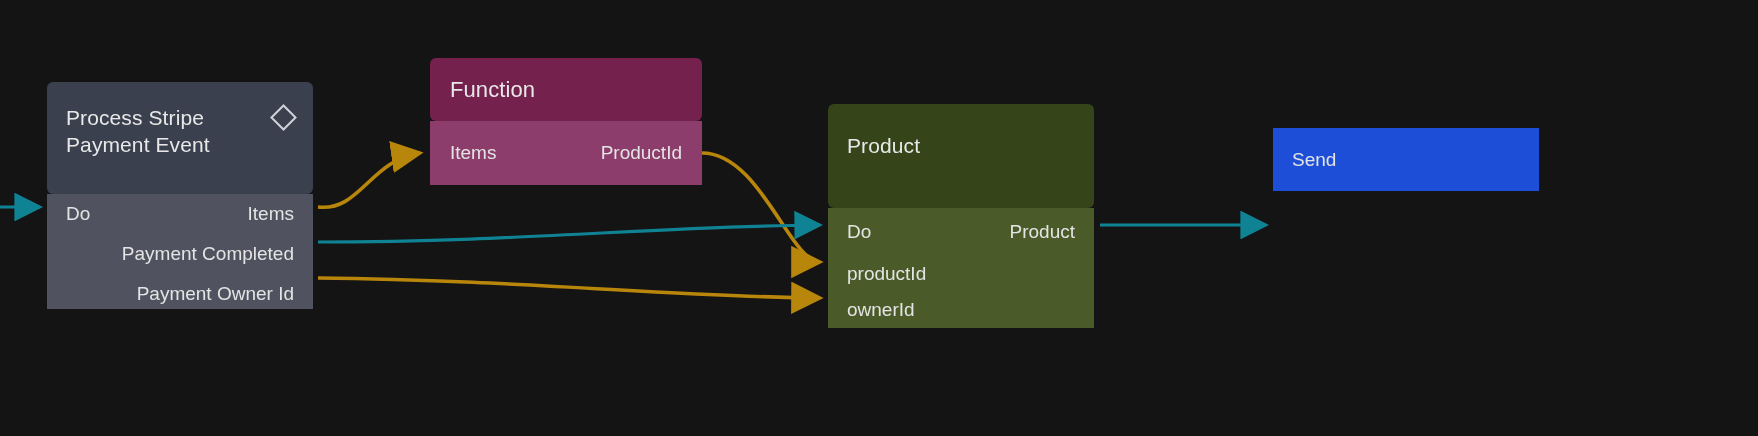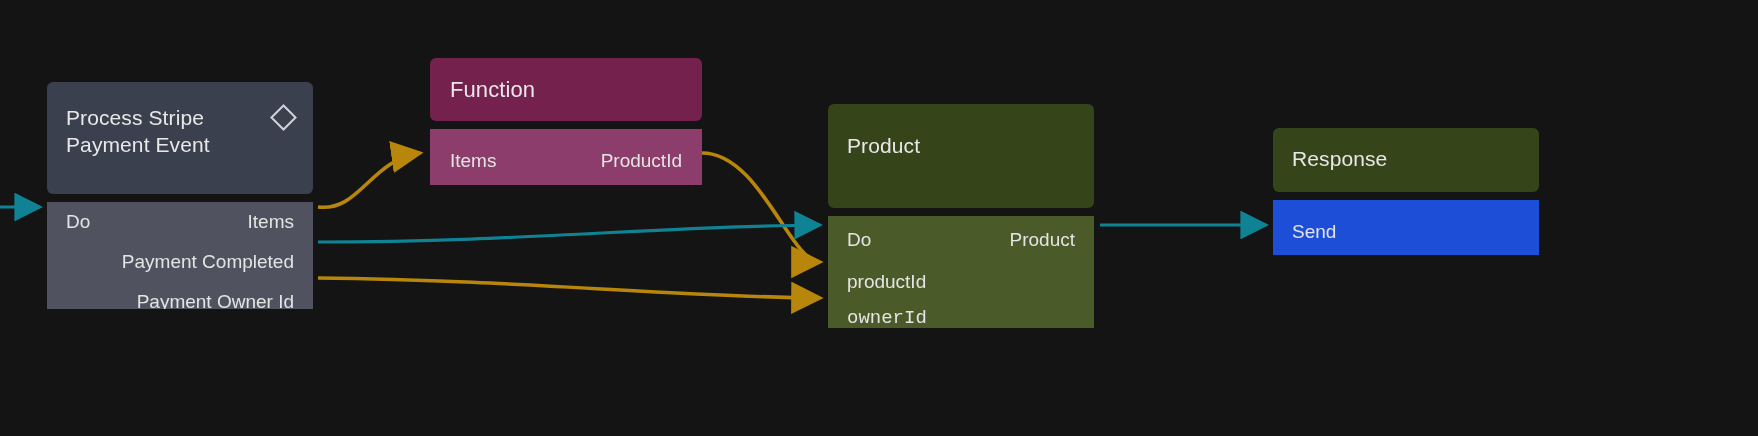--- a/index.html
+++ b/index.html
@@ -42,21 +42,20 @@
     letter-spacing: 0.1px;
   }
   .node-subtitle {
     font-size: 21px;
     line-height: 27px;
     letter-spacing: 0.1px;
   }
   .node-body {
     box-sizing: border-box;
     position: relative;
-    margin-top: 8px;
   }
   .port-row {
     position: relative;
     display: flex;
     align-items: center;
     justify-content: space-between;
     height: 40px;
   }
   .port-label {
     color: #e4e4e4;
@@ -206,30 +205,27 @@
     <div class="node-body">
       <div class="port-row" style="height:48px;">
         <span class="port-label">Do</span>
         <span class="spacer"></span>
         <span class="port-label">Product</span>
 
       </div>
       <div class="port-row" style="height:36px;">
         <span class="port-label">productId</span>
       </div>
-      <div class="port-row" style="height:36px;font-family:Liberation Mono, monospace;">
+      <div class="port-row" style="height:36px;">
         <span class="port-label">ownerId</span>
       </div>
     </div>
   </div>
 
   <div class="node" id="node-response">
-    <div class="node-header">
-      <div class="node-title">Response</div>
-    </div>
     <div class="node-body">
       <div class="port-row" style="height:63px;">
         <span class="port-label">Send</span>
       </div>
     </div>
   </div>
 
 </div>
 
 </body></html>

